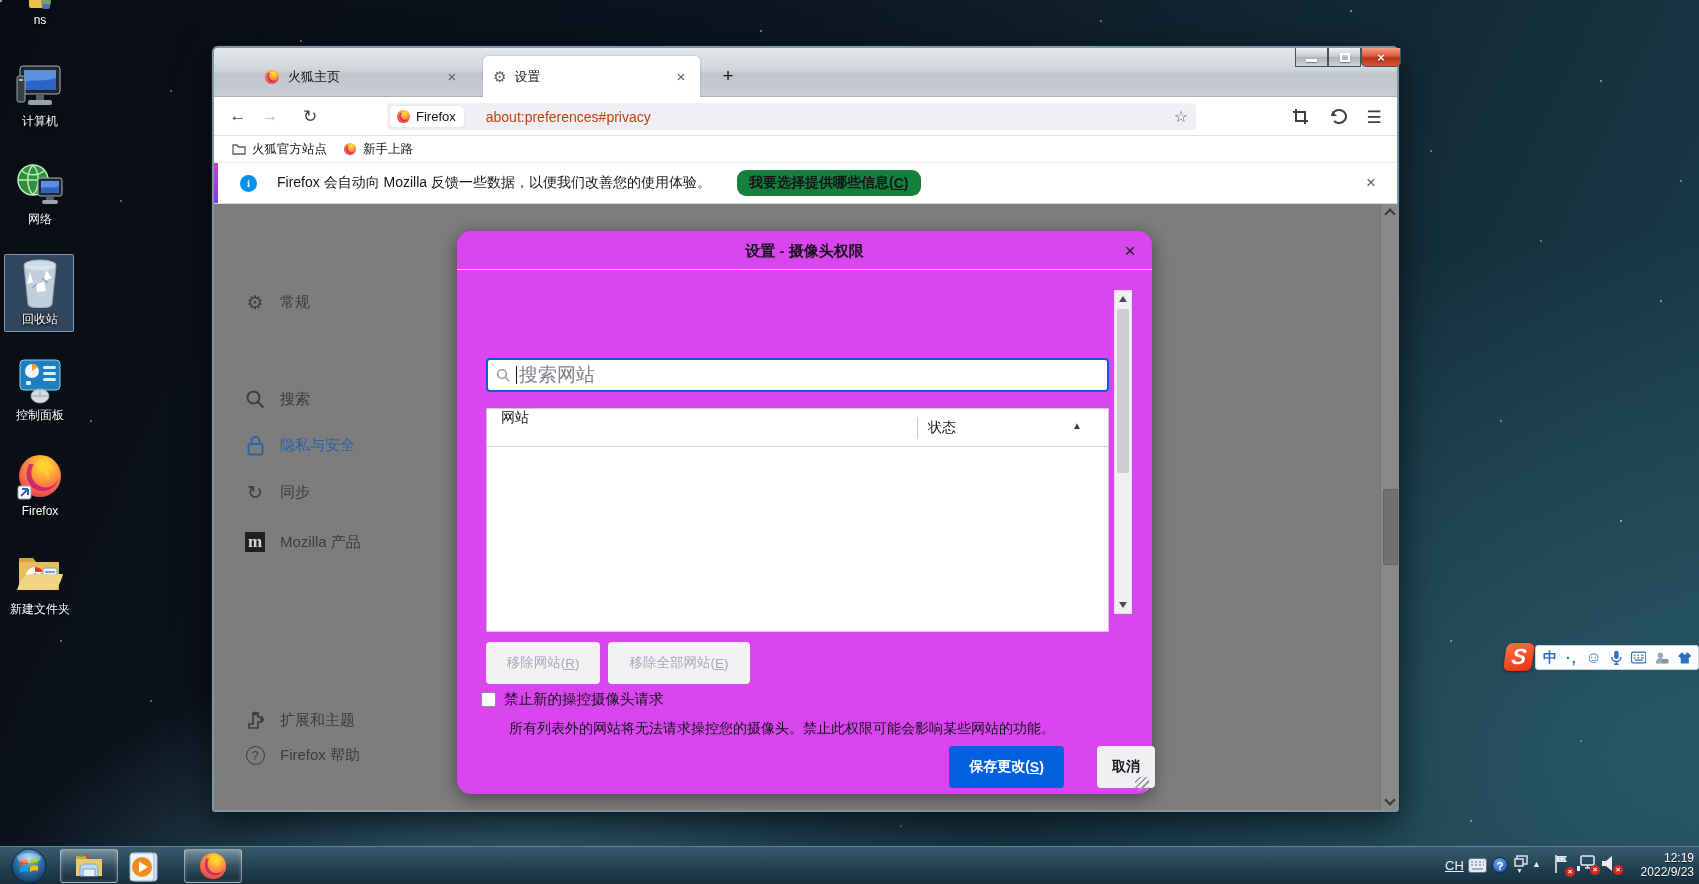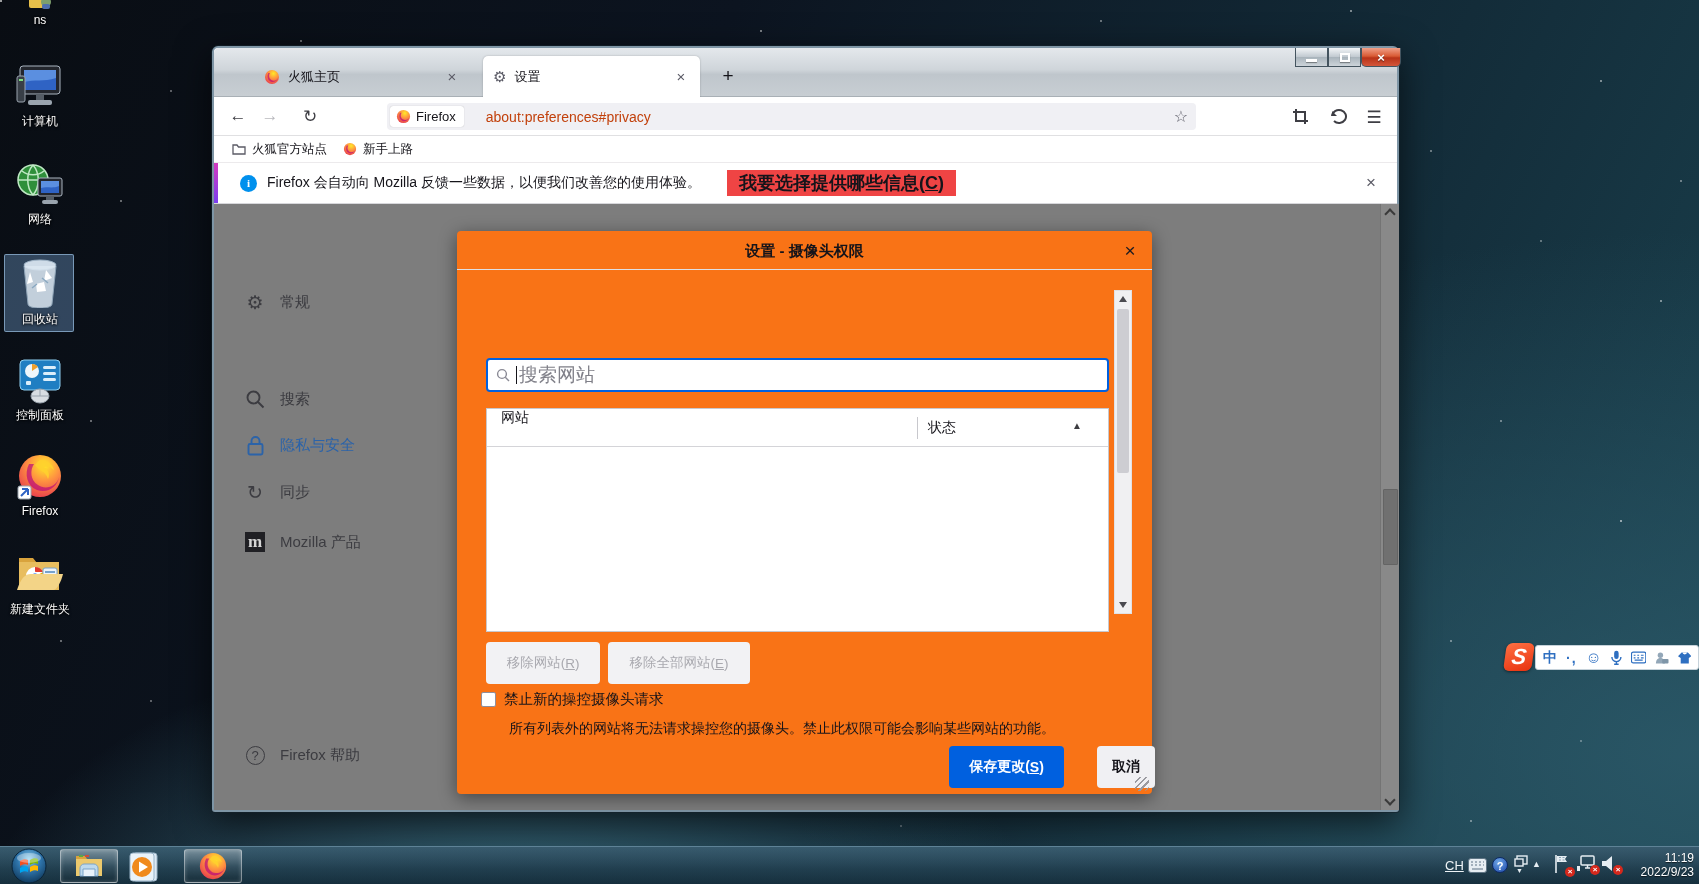--- a/index.html
+++ b/index.html
@@ -43,33 +43,33 @@
   .wbtn.closeb { background:linear-gradient(#f0a088,#d95b35 45%,#b83318 55%,#d4563a); border-radius:0 0 5px 5px; color:#fff; font-weight:bold; font-size:13px; text-shadow:0 1px 1px rgba(0,0,0,.5); }
   .navbar { left:0; top:49px; width:100%; height:39px; background:#fff; border-bottom:1px solid #e0e0e2; }
   .navglyph { font-size:17px; color:#3e3e44; top:9px; width:22px; text-align:center; }
   .urlbar { left:173px; top:6px; width:809px; height:27px; background:#f0f0f4; border-radius:4px; display:flex; align-items:center; }
   .fxchip { background:#fff; border-radius:3px; height:21px; margin-left:3px; display:flex; align-items:center; padding:0 8px 0 6px; font-size:13px; color:#15141a; gap:5px; box-shadow:0 0 1px rgba(0,0,0,.3); }
   .urltext { font-size:14px; color:#c2410c; margin-left:22px; }
   .bookbar { left:0; top:88px; width:100%; height:27px; background:#fff; border-bottom:1px solid #eceaec; display:flex; align-items:center; font-size:12.5px; color:#15141a; }
   .notifbar { left:0; top:115px; width:100%; height:41px; background:#fff; border-bottom:1px solid #d7d7db; display:flex; align-items:center; font-size:14px; color:#15141a; }
   .notifstripe { left:0; top:0; width:4px; height:100%; background:linear-gradient(180deg,#d43bc0,#7b3df0); }
   .infoicon { width:17px; height:17px; border-radius:50%; background:#0090ed; color:#fff; font-size:11px; font-weight:bold; font-family:"Liberation Serif",serif; text-align:center; line-height:17px; }
-  .notifbtn { height:26px; background:#ef4444; border-radius:0; font-size:18px; font-weight:bold; color:#15141a; display:flex; align-items:center; padding:0 12px; }
+  .notifbtn { height:26px; background:#15803d; border-radius:9px; font-size:14px; font-weight:bold; color:#15141a; display:flex; align-items:center; padding:0 12px; }
   .content { left:0; top:156px; width:100%; height:606px; background:#7d7d7d; }
   
   .sitem { left:30px; width:200px; height:34px; display:flex; align-items:center; gap:14px; color:#3c3c41; font-size:15px; }
   .sitem .sic { width:22px; height:22px; display:flex; align-items:center; justify-content:center; font-size:19px; }
   .sitem.active { color:#2b63a9; }
   .mtile { width:20px; height:20px; background:#202024; color:#d6d6d6; font-family:"Liberation Serif",serif; font-weight:bold; font-size:17px; text-align:center; line-height:19px; }
   
   .pscroll { left:1166px; top:0; width:19px; height:606px; background:#898989; border-left:1px solid #747474; }
   .chev { width:8px; height:8px; border-left:2px solid #3a3a3a; border-top:2px solid #3a3a3a; }
   .pthumb { left:2px; width:15px; background:#707070; border:1px solid #646464; border-radius:1px; }
   
-  .dialog { left:243px; top:27px; width:695px; height:563px; background:#f97316; border-radius:4px; box-shadow:0 4px 18px rgba(0,0,0,.45); }
+  .dialog { left:243px; top:27px; width:695px; height:563px; background:#d946ef; border-radius:14px; box-shadow:0 4px 18px rgba(0,0,0,.45); }
   .dtitle { left:0; top:0; width:100%; height:39px; border-bottom:1px solid #dfdfe3; text-align:center; line-height:39px; font-weight:bold; font-size:15px; color:#15141a; }
   .dclose { right:10px; top:8px; width:24px; height:24px; font-size:19px; color:#1c1b22; text-align:center; line-height:23px; }
   .ddesc { left:29px; top:54px; width:632px; font-size:14.5px; line-height:28px; color:#15141a; }
   .dsearch { left:29px; top:127px; width:623px; height:34px; border:2px solid #0060df; border-radius:4px; background:#fff; display:flex; align-items:center; }
   .dsearch input { border:none; outline:none; flex:1; font-size:19px; font-family:"Liberation Sans",sans-serif; color:#15141a; background:transparent; }
   .dsearch input::placeholder { color:#808089; }
   .caret { width:1px; height:18px; background:#15141a; margin:0 2px 0 6px; }
   .dtable { left:29px; top:177px; width:623px; height:224px; border:1px solid #c8c8cd; background:#fff; }
   .dthead { height:38px; border-bottom:1px solid #d4d4d8; display:flex; align-items:flex-start; font-size:14px; color:#15141a; }
   .coldiv { left:430px; top:8px; width:1px; height:22px; background:#c8c8cd; }
@@ -291,21 +291,21 @@
     <svg style="margin-left:16px" width="14" height="14" viewBox="0 0 48 48">
         <circle cx="24" cy="24" r="21" fill="url(#fxGrad)"></circle>
         <path d="M13 12c-5 10-2 22 8 26 11 4 21-4 22-13-2 10-14 13-21 8-8-5-8-15-4-21z" fill="#b5007f" opacity=".65"></path>
       </svg>
     <span style="margin-left:6px">新手上路</span>
   </div>
 
   <div class="abs notifbar">
     <div class="abs notifstripe"></div>
     <div class="infoicon" style="margin-left:26px">i</div>
-    <span style="margin-left:10px">Firefox 会自动向 Mozilla 反馈一些数据，以便我们改善您的使用体验。</span>
+    <span style="margin-left:20px">Firefox 会自动向 Mozilla 反馈一些数据，以便我们改善您的使用体验。</span>
     <div class="notifbtn" style="margin-left:26px">
       <span>我要选择提供哪些信息(</span>
         <u>C</u>
         <span>)</span>
     </div>
     <span class="abs" style="left:1152px;top:10px;font-size:17px;color:#5b5b66">×</span>
   </div>
 
   <div class="abs content">
 
@@ -333,20 +333,30 @@
     </div>
     <div class="abs sitem" style="top:271px">
       <span class="sic">↻</span>
       <span>同步</span>
     </div>
     <div class="abs sitem" style="top:321px">
       <span class="sic">
           <span class="mtile">m</span>
         </span>
       <span>Mozilla 产品</span>
+    </div>
+    <div class="abs sitem" style="top:499px">
+      <span class="sic">
+          <svg width="19" height="19" viewBox="0 0 19 19">
+            <path d="M7 2h5v4h4v5h-4v6H3v-4h4z" fill="none" stroke="#3c3c41" stroke-width="1.7"></path>
+            <circle cx="9.5" cy="2.5" r="2" fill="#3c3c41"></circle>
+            <circle cx="16" cy="8.5" r="2" fill="#3c3c41"></circle>
+          </svg>
+        </span>
+      <span>扩展和主题</span>
     </div>
     <div class="abs sitem" style="top:534px">
       <span class="sic">
           <span style="width:19px;height:19px;border:1.8px solid #3c3c41;border-radius:50%;font-size:13px;display:inline-flex;align-items:center;justify-content:center;color:#3c3c41">?</span>
         </span>
       <span>Firefox 帮助</span>
     </div>
 
     <div class="abs pscroll">
       <div class="chev abs" style="left:5px;top:6px;transform:rotate(45deg)"></div>
@@ -486,16 +496,16 @@
       </svg>
     <span class="redbadge">×</span>
   </div>
   <div class="abs" style="left:1601px;top:8px;width:18px;height:17px">
     <svg width="14" height="17" viewBox="0 0 14 17">
         <path d="M1 6h4l6-5v15l-6-5H1z" fill="#e6edf2"></path>
       </svg>
     <span class="redbadge">×</span>
   </div>
   <div class="abs clock" style="left:1620px;top:4px;width:74px">
-    <div>11:19</div>
+    <div>12:19</div>
     <div>2022/9/23</div>
   </div>
 </div>
 
 </body></html>

